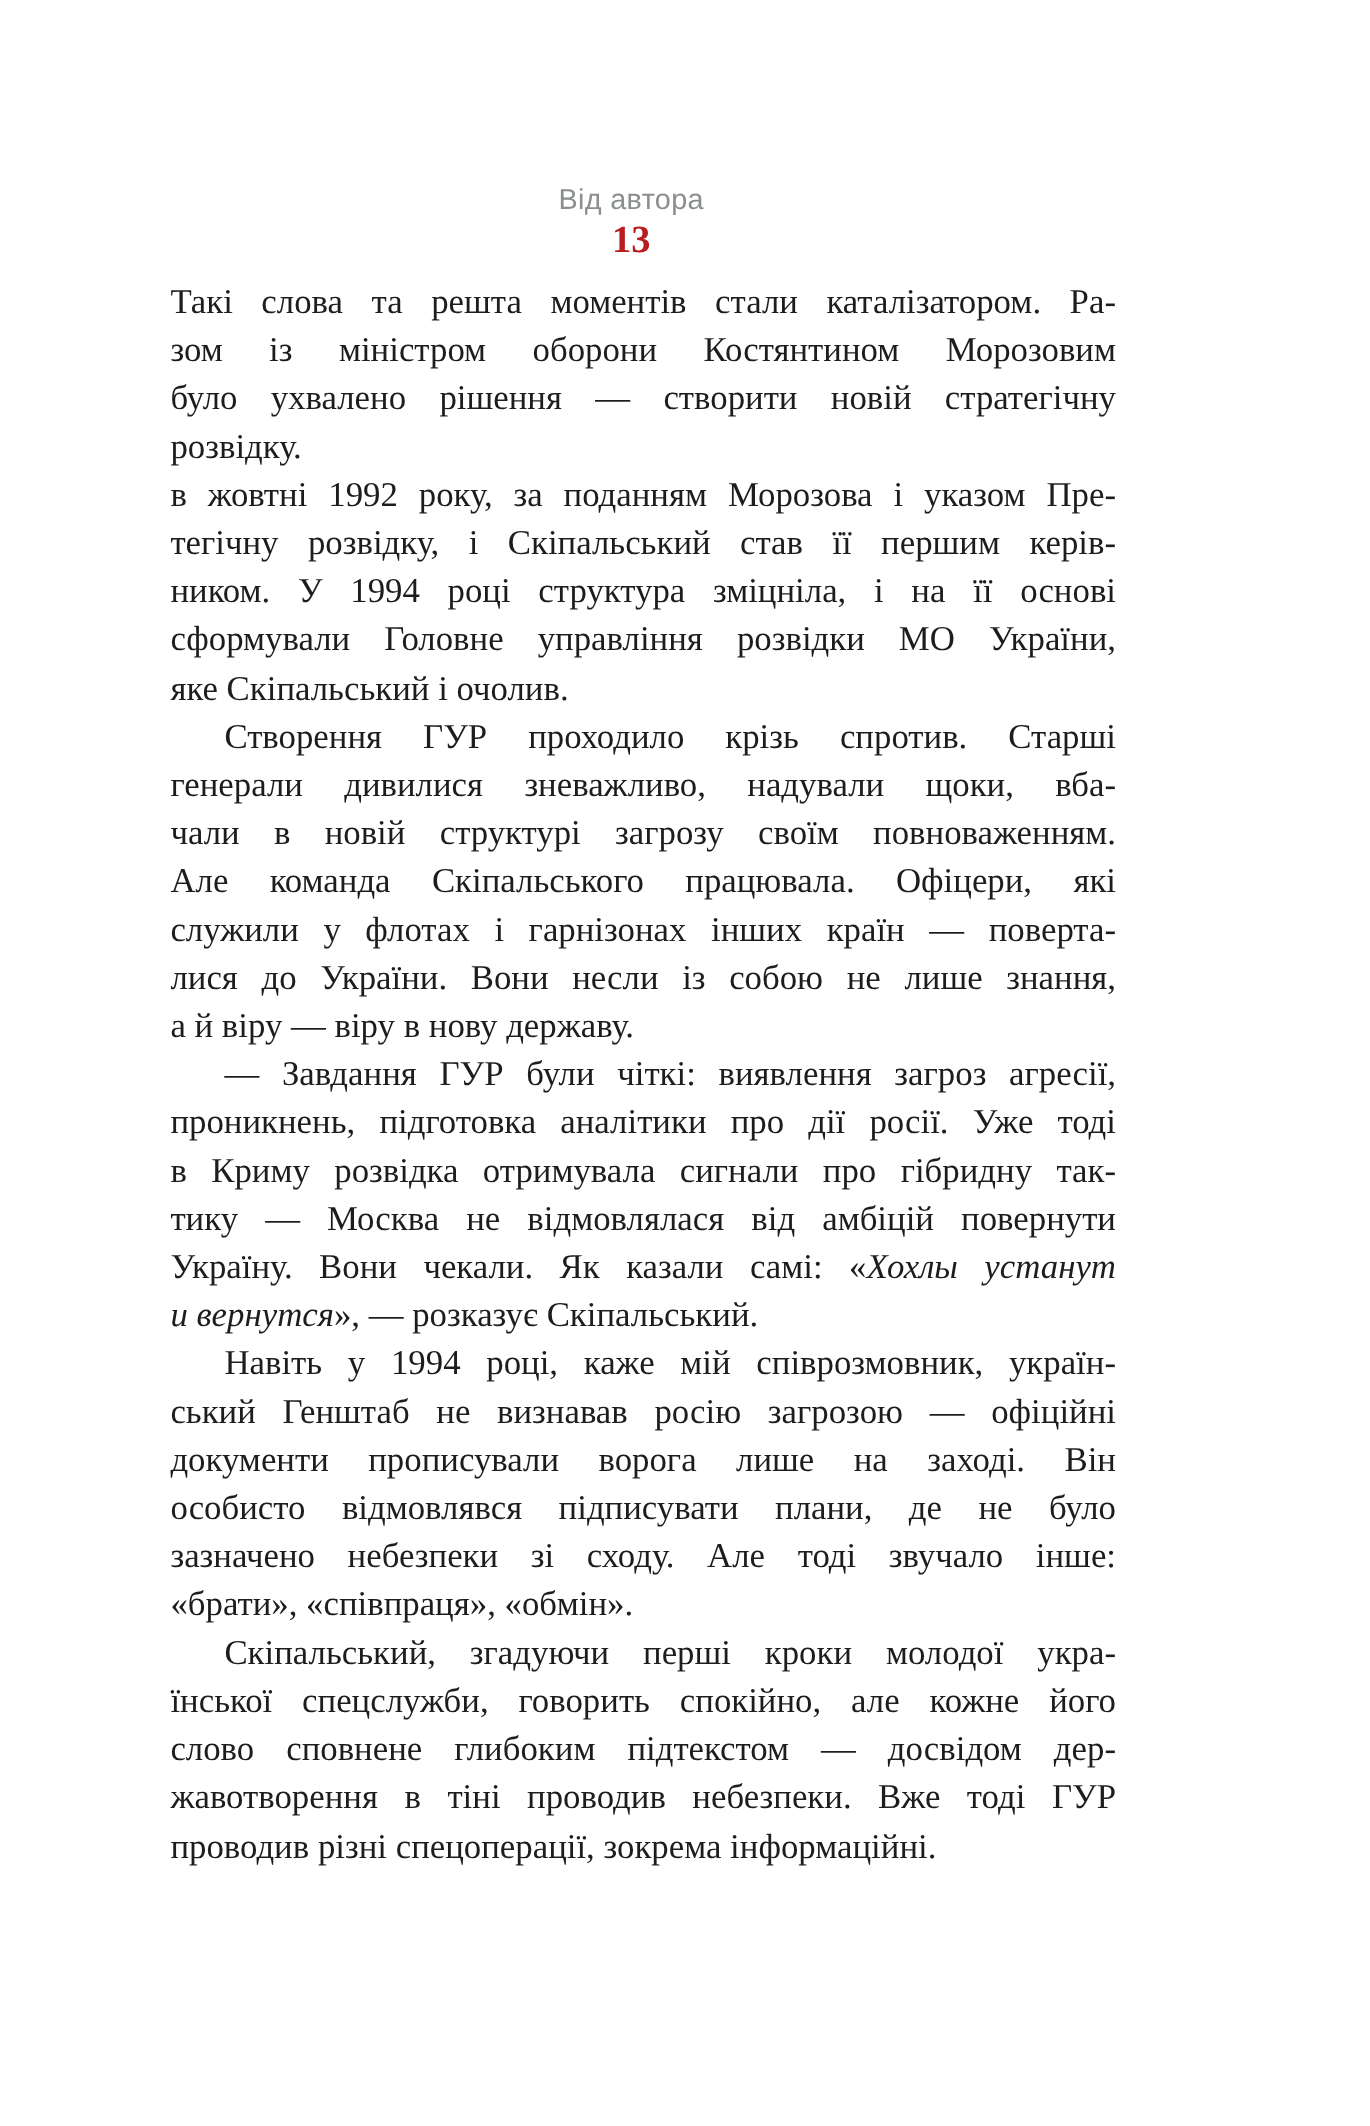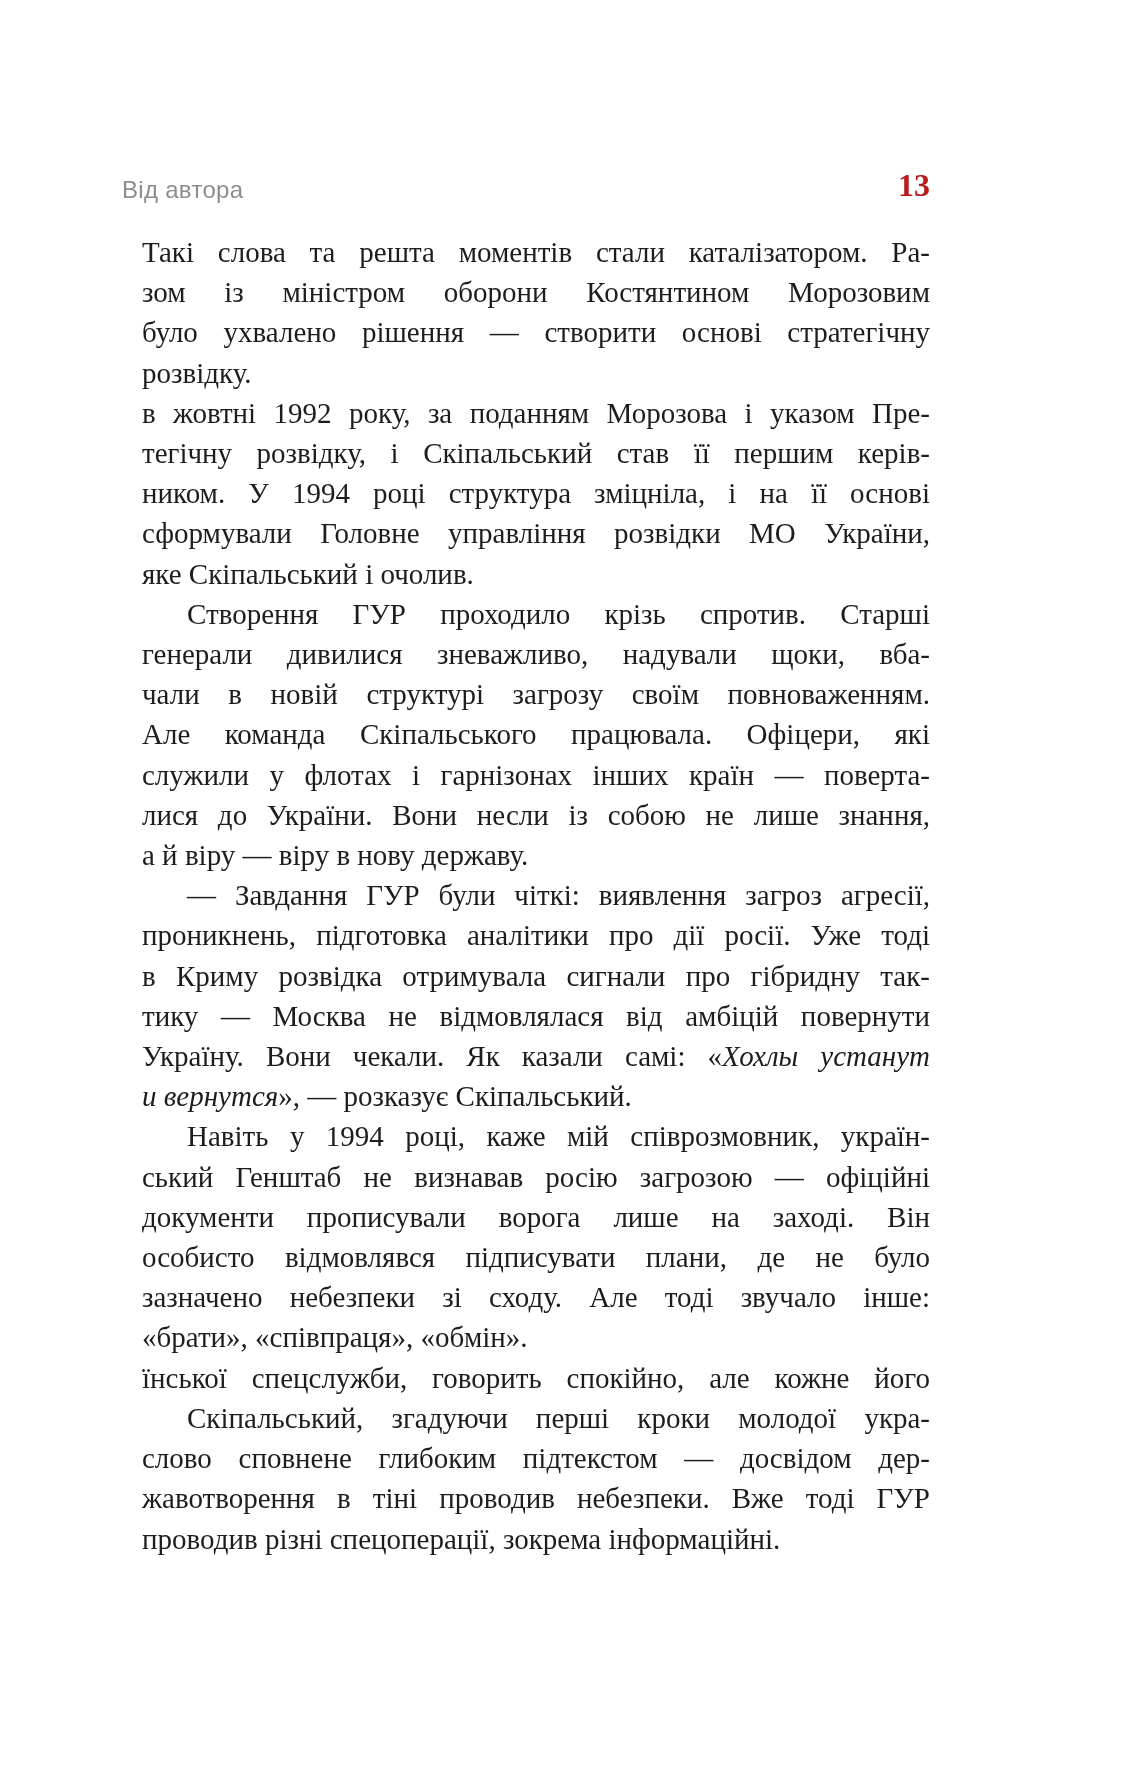--- a/index.html
+++ b/index.html
@@ -10,25 +10,26 @@
   .page {
     position: relative;
     width: 1142px;
     height: 1772px;
     background: #ffffff;
     overflow: hidden;
   }
   .running-header {
     position: absolute;
     left: 122px;
-    top: 167px;
+    top: 153px;
     width: 808px;
     display: flex;
     justify-content: space-between;
-    align-items: flex-end;
+    align-items: center;
+    flex-direction: column;
   }
   .running-title {
     font-family: "Liberation Sans", "DejaVu Sans", sans-serif;
     font-size: 24px;
     letter-spacing: 0.3px;
     color: #8b8e90;
   }
   .page-number {
     font-family: "Liberation Serif", "DejaVu Serif", serif;
     font-weight: 700;
@@ -65,21 +66,21 @@
 
 <div class="page">
   <div class="running-header">
     <span class="running-title">Від автора</span>
     <span class="page-number">13</span>
   </div>
   <div class="body-text">
       <div class="para">
         <div class="line first"><span>Такі слова та решта моментів стали каталізатором. Ра-</span></div>
         <div class="line"><span>зом із міністром оборони Костянтином Морозовим</span></div>
-        <div class="line"><span>було ухвалено рішення — створити основі стратегічну</span></div>
+        <div class="line"><span>було ухвалено рішення — створити новій стратегічну</span></div>
         <div class="line para-end"><span>розвідку.</span></div>
       </div>
       <div class="para indent">
         <div class="line"><span>в жовтні 1992 року, за поданням Морозова і указом Пре-</span></div>
         <div class="line"><span>тегічну розвідку, і Скіпальський став її першим керів-</span></div>
         <div class="line"><span>ником. У 1994 році структура зміцніла, і на її основі</span></div>
         <div class="line"><span>сформували Головне управління розвідки МО України,</span></div>
         <div class="line para-end"><span>яке Скіпальський і очолив.</span></div>
       </div>
       <div class="para indent">
@@ -101,20 +102,20 @@
       </div>
       <div class="para indent">
         <div class="line first"><span>Навіть у 1994 році, каже мій співрозмовник, україн-</span></div>
         <div class="line"><span>ський Генштаб не визнавав росію загрозою — офіційні</span></div>
         <div class="line"><span>документи прописували ворога лише на заході. Він</span></div>
         <div class="line"><span>особисто відмовлявся підписувати плани, де не було</span></div>
         <div class="line"><span>зазначено небезпеки зі сходу. Але тоді звучало інше:</span></div>
         <div class="line para-end"><span>«брати», «співпраця», «обмін».</span></div>
       </div>
       <div class="para indent">
+        <div class="line first"><span>Скіпальський, згадуючи перші кроки молодої укра-</span></div>
         <div class="line"><span>їнської спецслужби, говорить спокійно, але кожне його</span></div>
-        <div class="line first"><span>Скіпальський, згадуючи перші кроки молодої укра-</span></div>
         <div class="line"><span>слово сповнене глибоким підтекстом — досвідом дер-</span></div>
         <div class="line"><span>жавотворення в тіні проводив небезпеки. Вже тоді ГУР</span></div>
         <div class="line para-end"><span>проводив різні спецоперації, зокрема інформаційні.</span></div>
       </div>
     </div>
 </div>
 
 </body></html>

